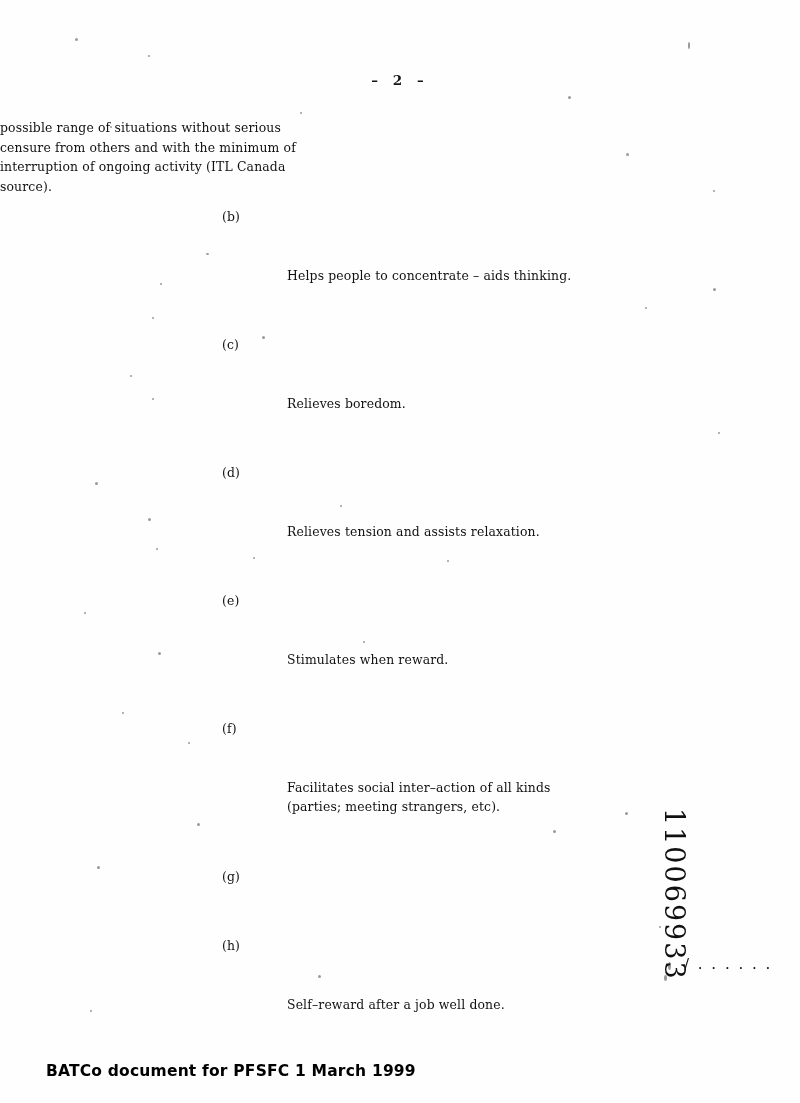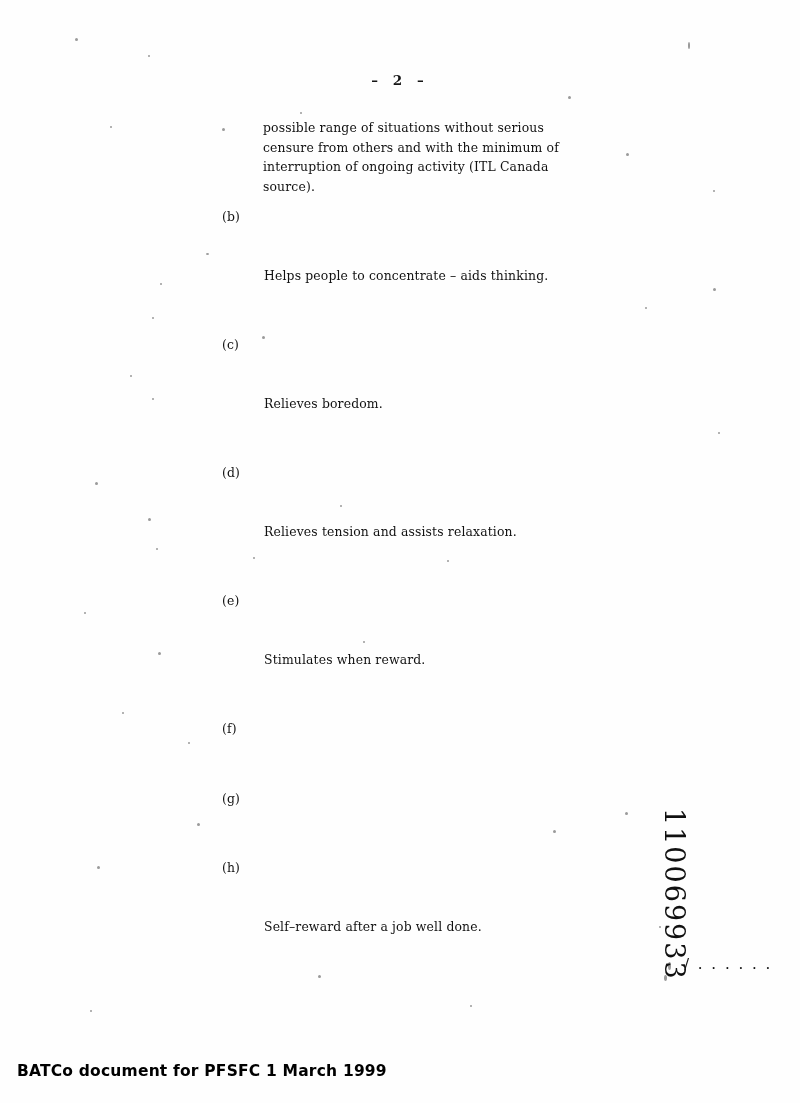--- a/index.html
+++ b/index.html
@@ -52,40 +52,39 @@
 
   .body-block {
     position: absolute;
     top: 118px;
     left: 0;
     width: 800px;
   }
 
   
   .lead-para {
-    margin-left: 263px;
     width: 330px;
   }
 
   
   .item {
     position: relative;
     margin-left: 222px;
     width: 400px;
     margin-top: 11px;
   }
   .item .label {
     position: absolute;
     left: 0;
     top: 0;
     width: 40px;
     text-align: left;
   }
   .item .text {
-    margin-left: 42px;
+    margin-left: 65px;
     display: block;
   }
 
   
   .bates {
     position: absolute;
     left: 690px;
     top: 808px;
     font-family: "DejaVu Serif", "Liberation Serif", serif;
     font-size: 27px;
@@ -105,21 +104,21 @@
     font-family: "DejaVu Serif", "Liberation Serif", serif;
     font-size: 15px;
     color: #111;
     letter-spacing: 2px;
     white-space: nowrap;
   }
 
   
   .footer-caption {
     position: absolute;
-    left: 17px;
+    left: 46px;
     top: 1062px;
     font-family: "DejaVu Sans", "Liberation Sans", sans-serif;
     font-size: 15.5px;
     font-weight: bold;
     color: #000000;
     letter-spacing: 0.2px;
     white-space: nowrap;
   }
 </style>
 </head>
@@ -188,20 +187,22 @@
       <div class="item typed">
         <span class="label">(d)</span>
         <span class="text">Relieves tension and assists relaxation.</span>
       </div>
       <div class="item typed">
         <span class="label">(e)</span>
         <span class="text">Stimulates when reward.</span>
       </div>
       <div class="item typed">
         <span class="label">(f)</span>
+        <span class="text">Facilitates social inter–action of all kinds
+(parties; meeting strangers, etc).</span>
       </div>
       <div class="item typed">
         <span class="label">(g)</span>
       </div>
       <div class="item typed">
         <span class="label">(h)</span>
         <span class="text">Self–reward after a job well done.</span>
       </div>
 
     </div>

